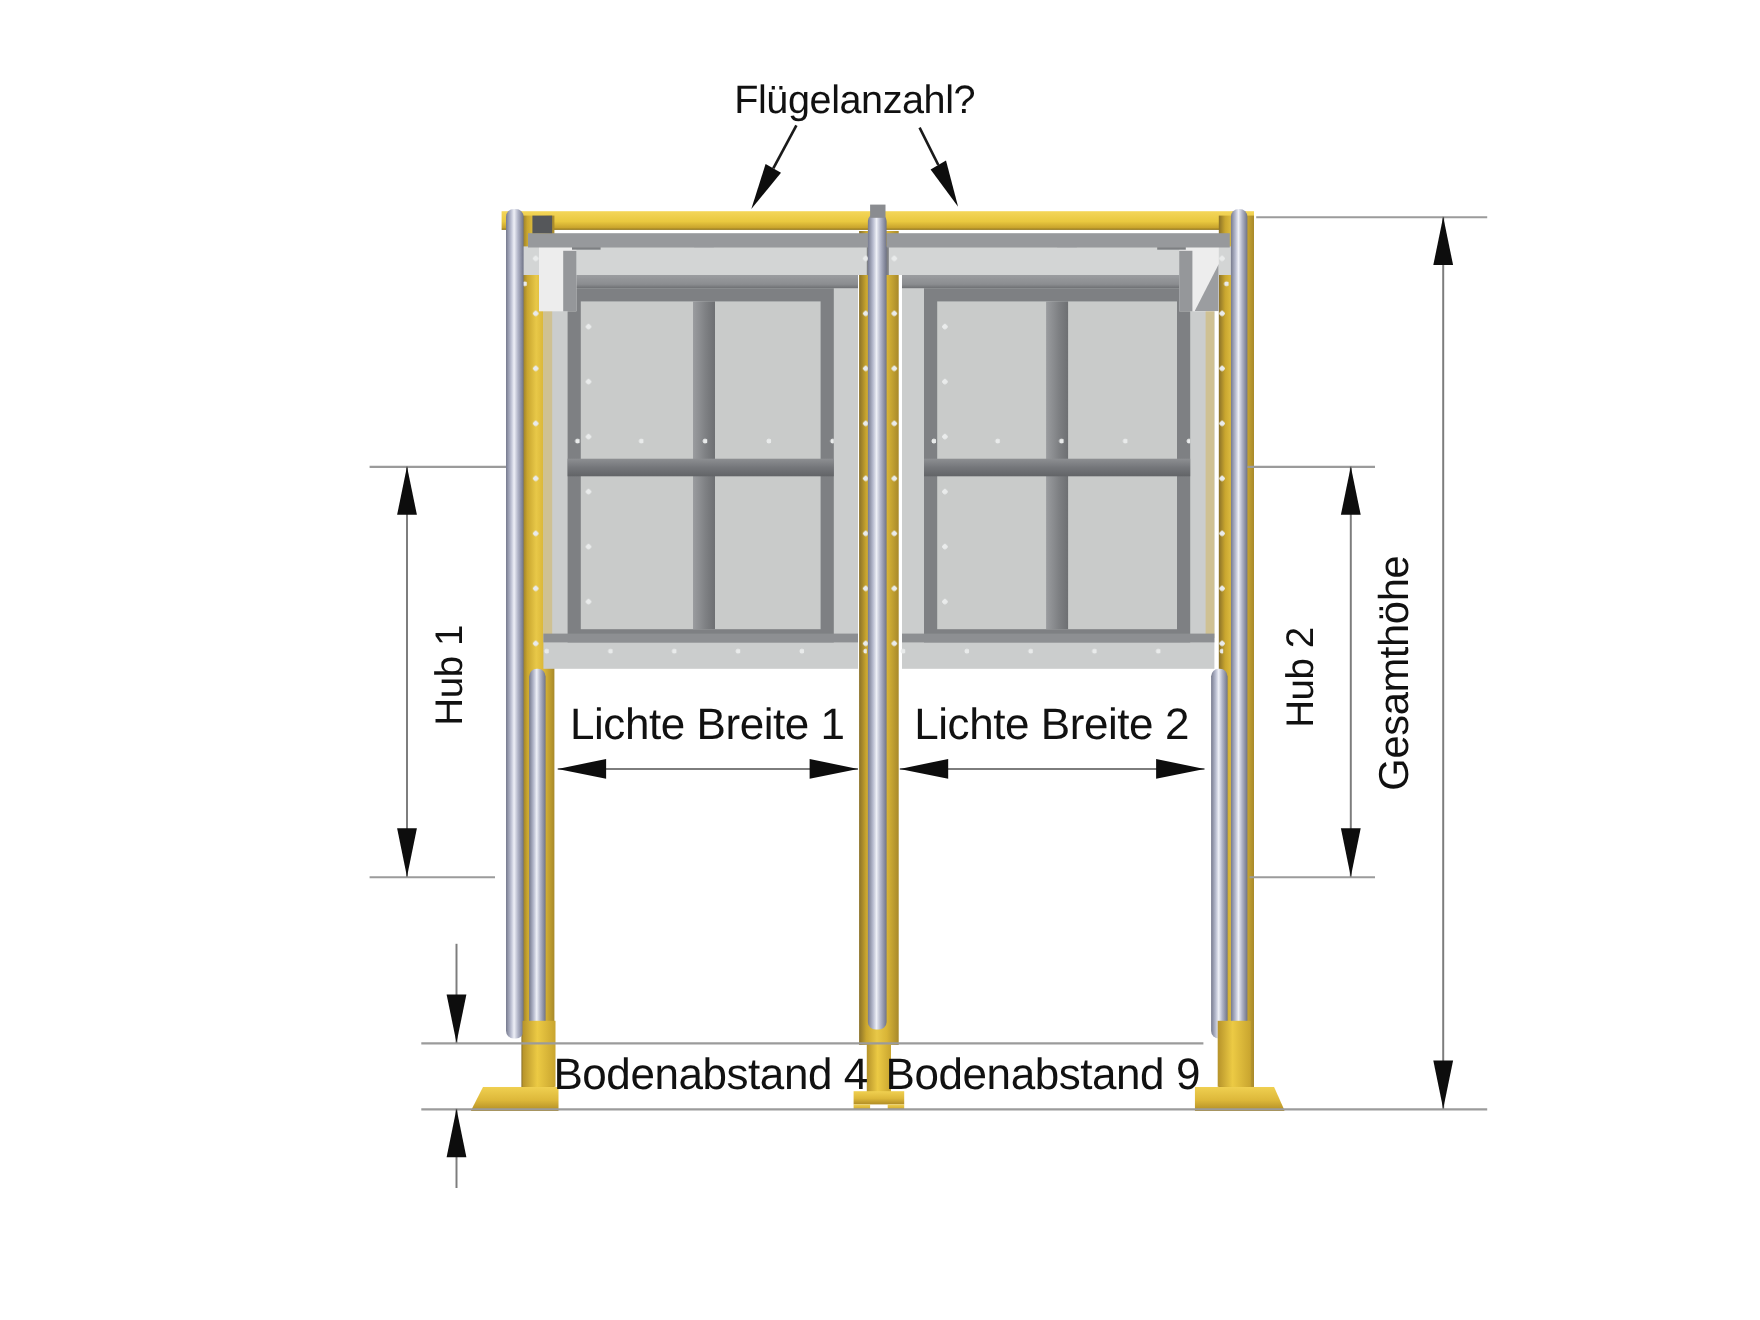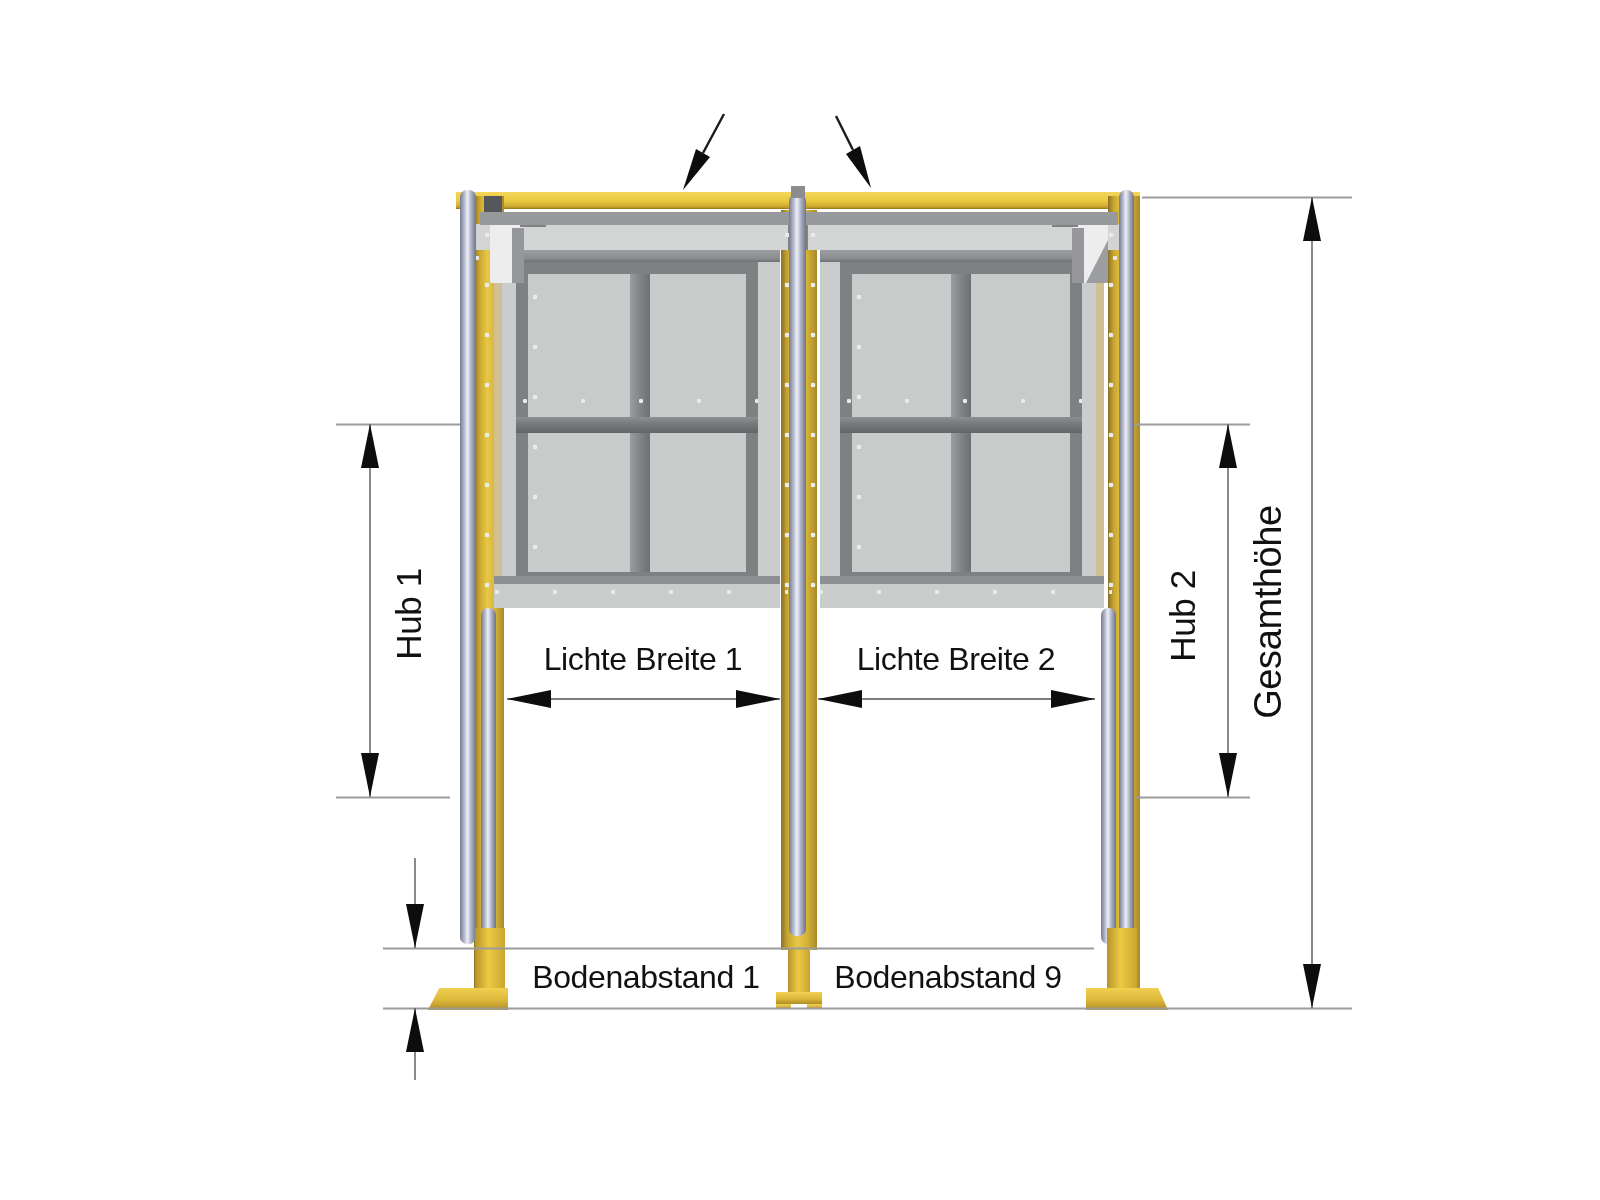--- a/index.html
+++ b/index.html
@@ -33,21 +33,21 @@
   .cap{background:#55575a;}
   .screws-v{background-image:radial-gradient(circle 2.2px at 50% 9px,#e9ebeb 0 2.2px,rgba(0,0,0,0) 2.6px);
             background-size:14px 50px;background-repeat:repeat-y;background-position:0 14px;}
   .screws-h{background-image:radial-gradient(circle 2px at 9px 50%,#e9ebeb 0 2px,rgba(0,0,0,0) 2.4px);
             background-size:58px 16px;background-repeat:repeat-x;}
   
   svg .ext{stroke:var(--ext_line,#9b9b9b);stroke-width:2;}
   svg .dim{stroke:var(--dim_line,#7d7d7d);stroke-width:1.8;}
   svg .lead{stroke:#1a1a1a;stroke-width:2.4;}
   svg .ah{fill:var(--arrow_black,#0d0d0d);stroke:none;}
-  .lbl{position:absolute;font-size:32px;letter-spacing:-0.4px;text-align:center;white-space:nowrap;
+  .lbl{position:absolute;font-size:40px;letter-spacing:-0.4px;text-align:center;white-space:nowrap;
        display:flex;align-items:center;justify-content:center;}
   .vlabel{transform:rotate(-90deg);}
   .title-lbl{font-size:36px;}
   .big-lbl{font-size:38px;}
 </style>
 </head>
 <body>
 
 <div id="stage">
 
@@ -156,27 +156,28 @@
     <line class="dim" x1="818" y1="699" x2="1095" y2="699"></line>
     <polygon class="ah" points="818,699 862,690 862,708"></polygon>
     <polygon class="ah" points="1095,699 1051,690 1051,708"></polygon>
 
     <line class="lead" x1="724" y1="114" x2="703" y2="153"></line>
     <polygon class="ah" points="683,190 696,149 710,157"></polygon>
     <line class="lead" x1="836" y1="116" x2="853" y2="150"></line>
     <polygon class="ah" points="871,188 846,154 860,146"></polygon>
   </svg>
 
+  <div class="lbl title-lbl abs" style="left:597px;top:70px;width:360px;height:42px;">Flügelanzahl?</div>
 
   <div class="lbl vlabel abs" style="left:324px;top:594px;width:170px;height:40px;font-size:35px;">Hub 1</div>
 
   <div class="lbl vlabel abs" style="left:1098px;top:596px;width:170px;height:40px;font-size:35px;">Hub 2</div>
 
   <div class="lbl vlabel big-lbl abs" style="left:1118px;top:589px;width:300px;height:46px;">Gesamthöhe</div>
 
   <div class="lbl abs" style="left:498px;top:640px;width:290px;height:38px;">Lichte Breite 1</div>
 
   <div class="lbl abs" style="left:811px;top:640px;width:290px;height:38px;">Lichte Breite 2</div>
 
-  <div class="lbl abs" style="left:506px;top:958px;width:280px;height:38px;">Bodenabstand 1</div>
+  <div class="lbl abs" style="left:506px;top:958px;width:280px;height:38px;">Bodenabstand 4</div>
 
   <div class="lbl abs" style="left:808px;top:958px;width:280px;height:38px;">Bodenabstand 9</div>
 </div>
 
 </body></html>

